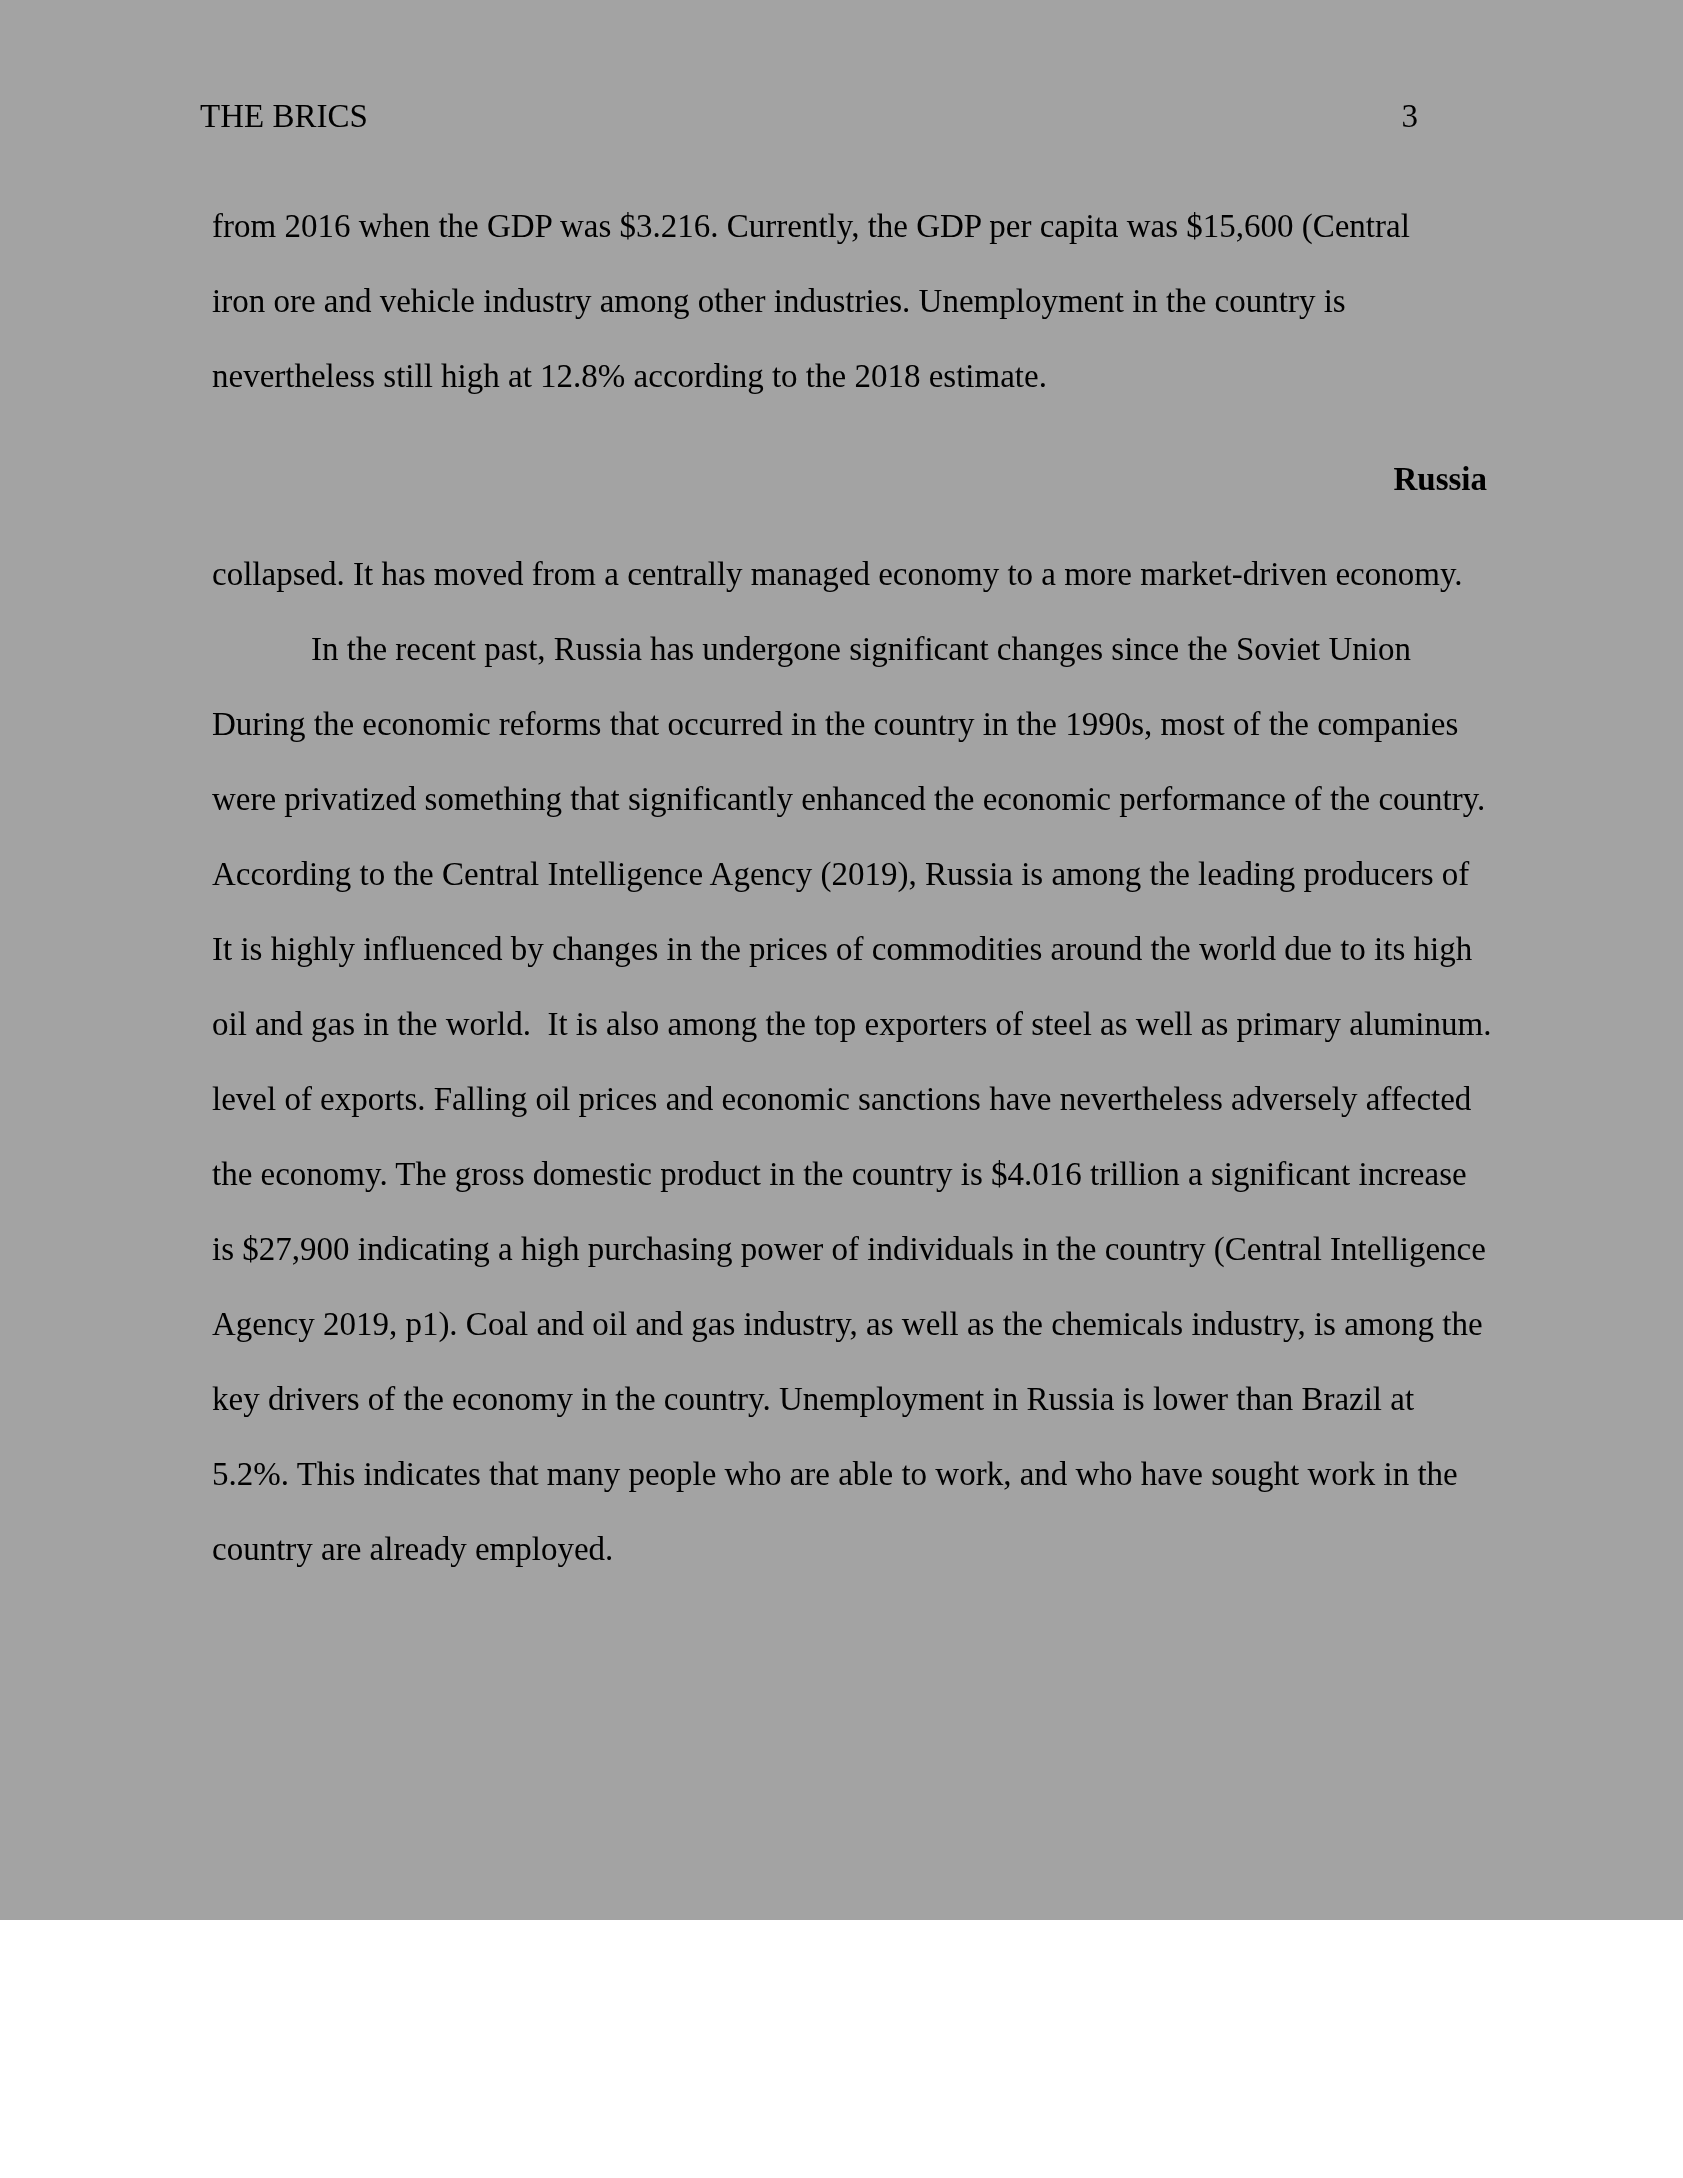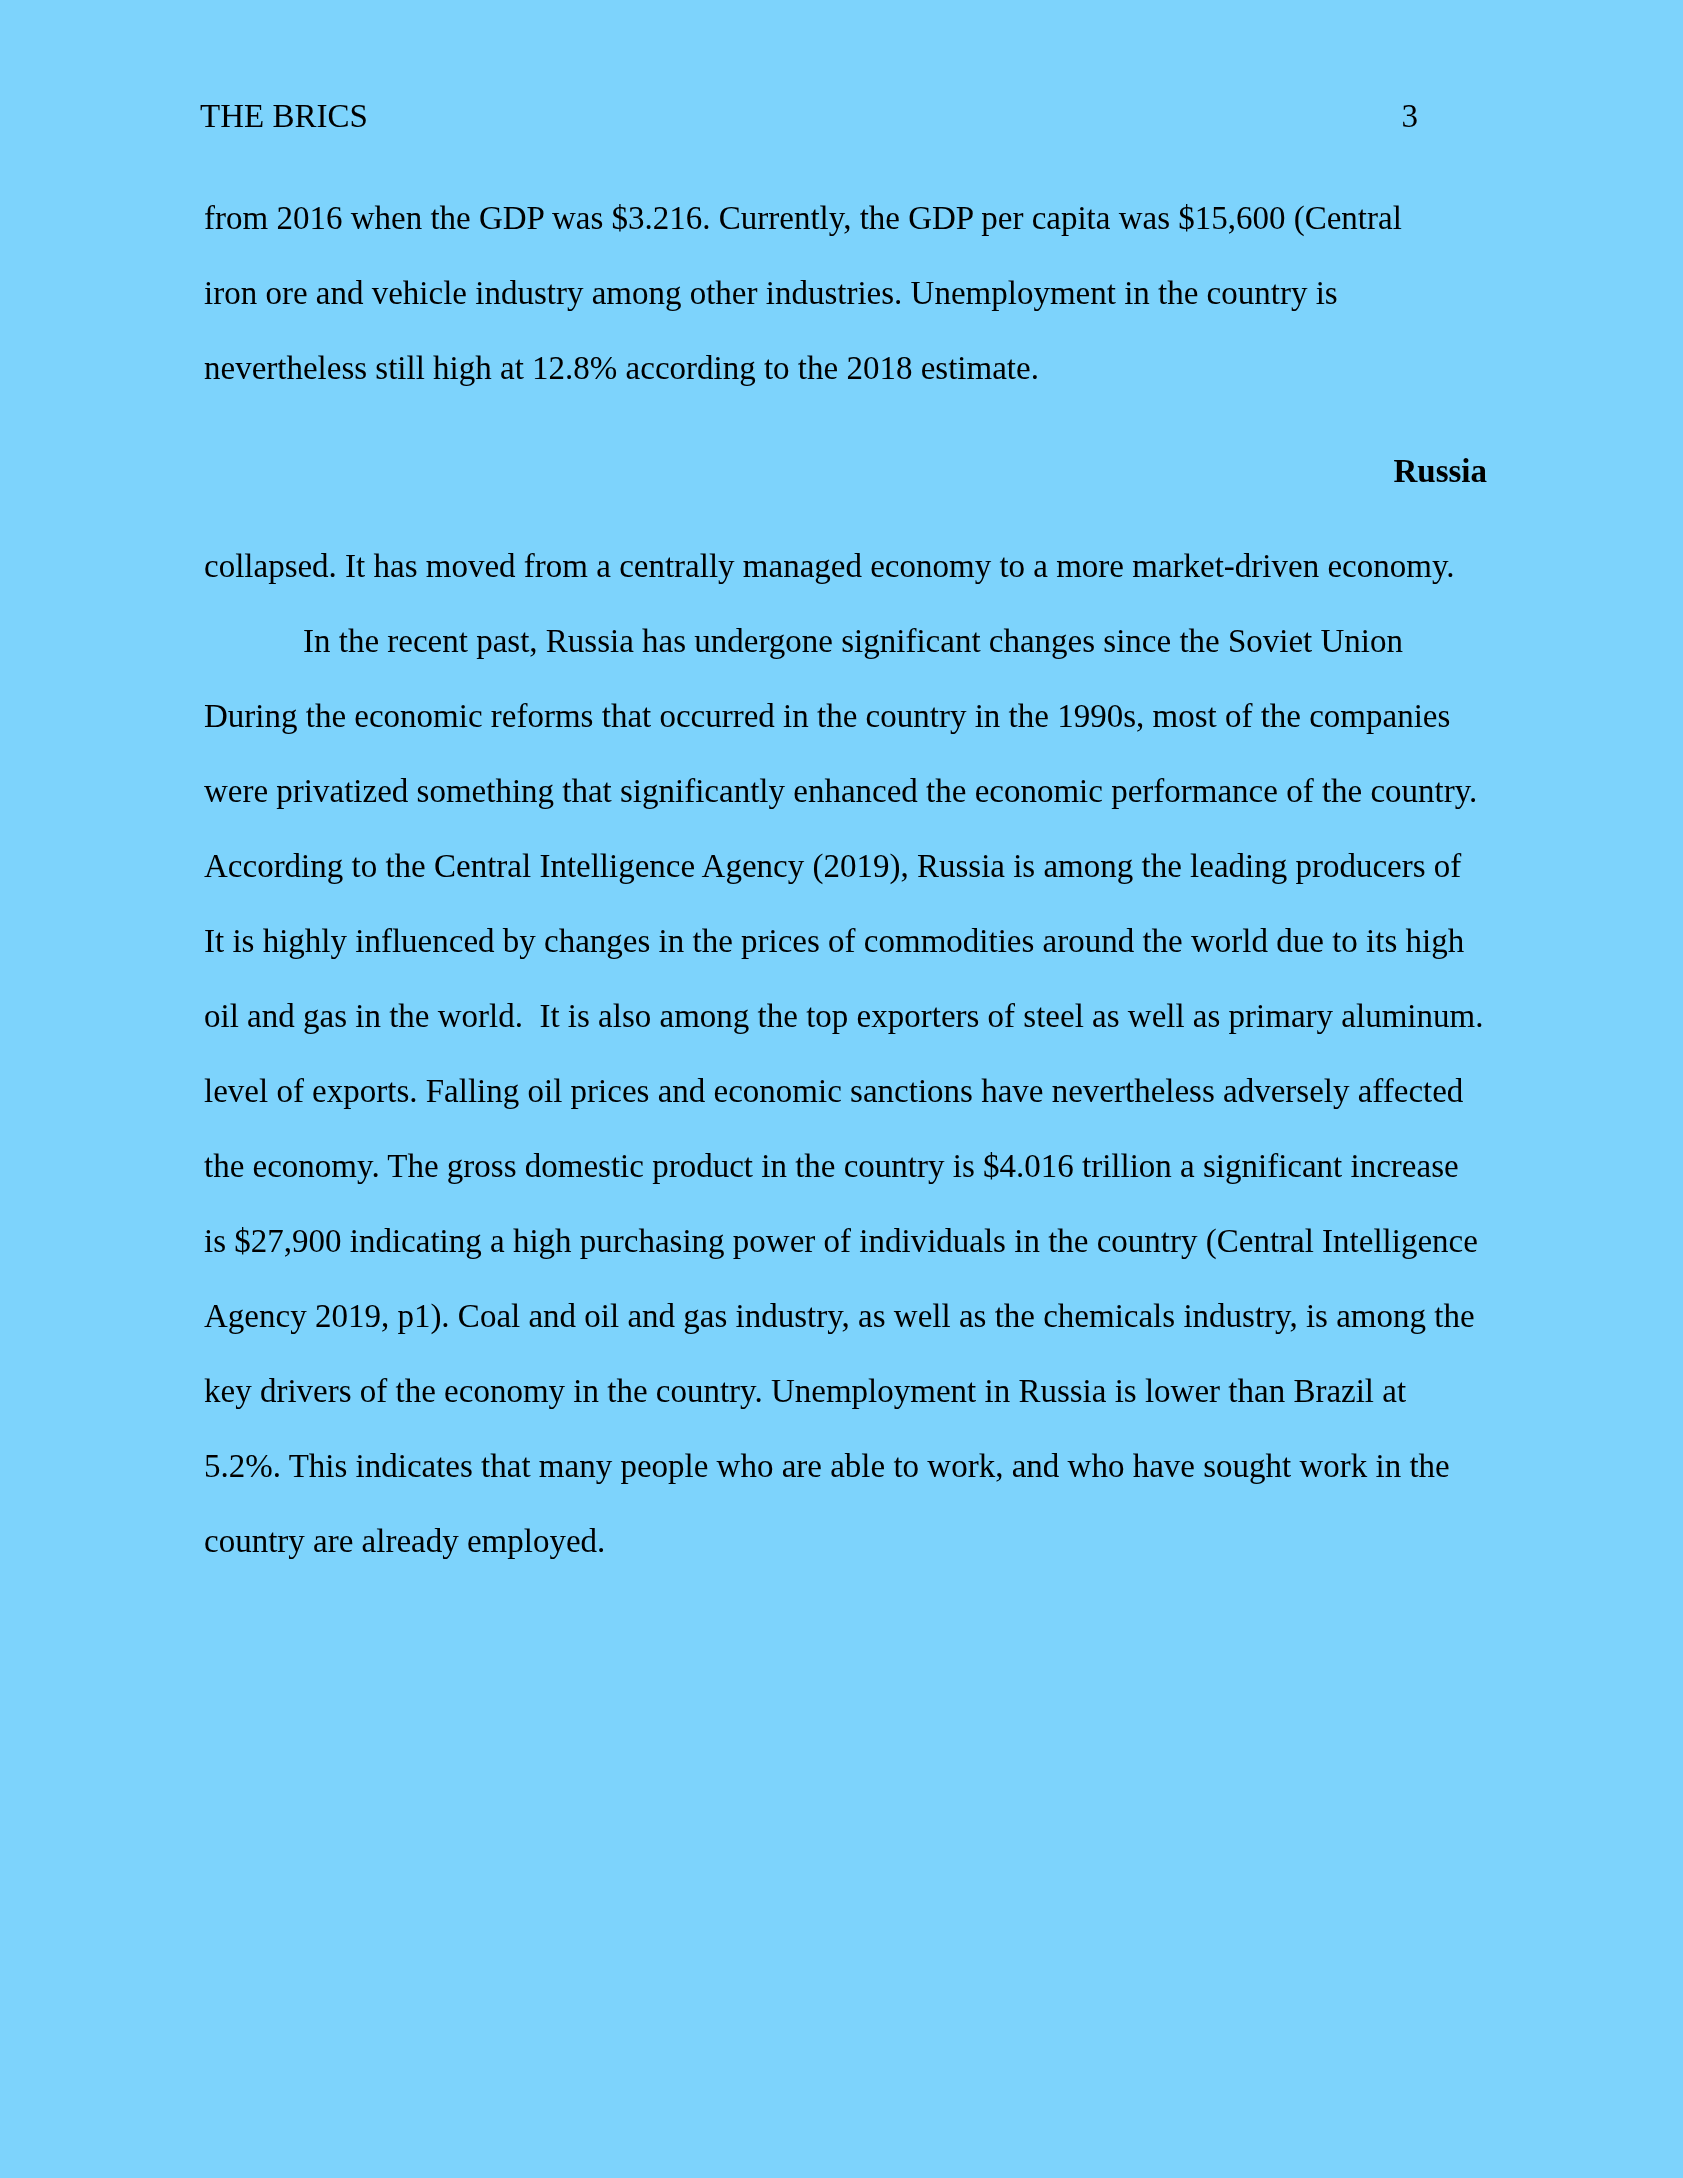--- a/index.html
+++ b/index.html
@@ -3,22 +3,22 @@
 <meta charset="utf-8">
 <style>
   html, body {
     margin: 0;
     padding: 0;
     background: #ffffff;
   }
   .page {
     position: relative;
     width: 1683px;
-    height: 2178px;
-    background: #7dd3fc;
+    height: 1920px;
+    background: #a3a3a3;
     color: #000000;
     font-family: "Liberation Serif", "DejaVu Serif", serif;
     font-size: 33px;
     overflow: hidden;
   }
   .page-header {
     position: absolute;
     left: 200px;
     top: 97px;
     width: 1218px;
@@ -27,21 +27,21 @@
     align-items: baseline;
     line-height: 38px;
   }
   .body-text {
     position: absolute;
     left: 200px;
     top: 177px;
     width: 1287px;
   }
   .para {
-    margin: 4px;
+    margin: 12px;
     line-height: 75px;
   }
   .para .line {
     white-space: pre;
   }
   .para .line.indent {
     padding-left: 99px;
   }
   .section-heading {
     margin: 28px 0 20px 0;

